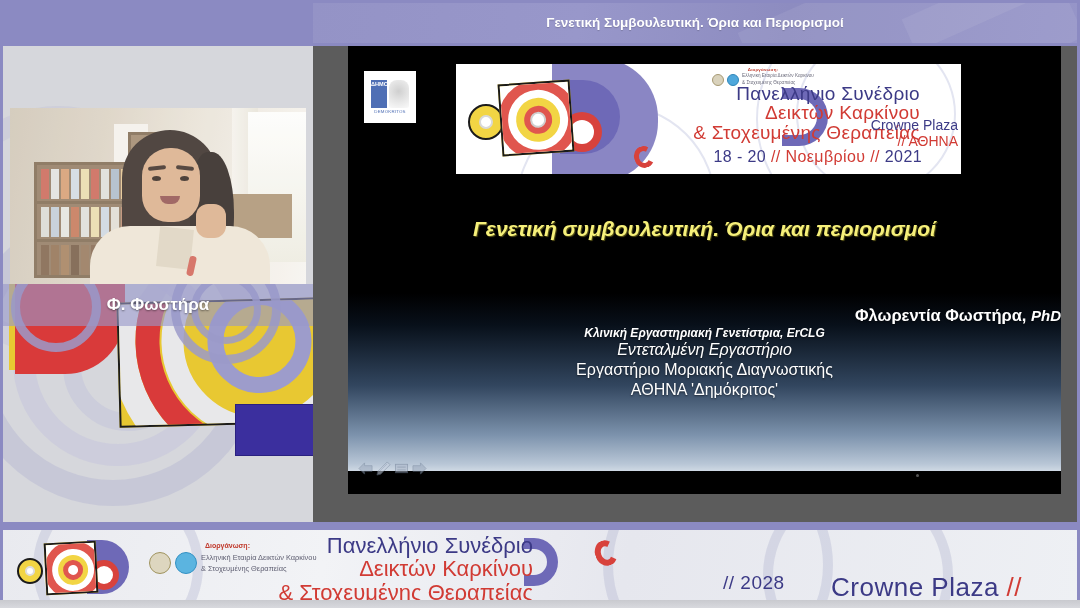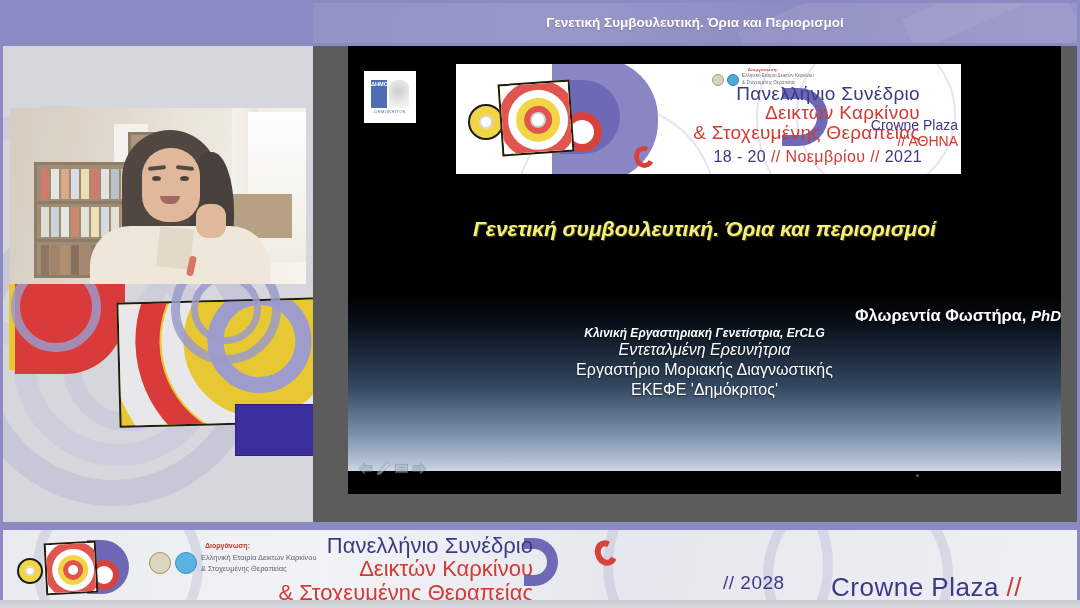--- a/index.html
+++ b/index.html
@@ -414,20 +414,23 @@
       <div class="eye" style="left:142px;top:68px"></div>
       <div class="eye" style="left:170px;top:68px"></div>
       <div class="mouth"></div>
       <div class="body"></div>
       <div class="collar"></div>
       <div class="hand"></div>
       <div class="ribbon"></div>
       <div class="haze"></div>
     </div>
 
+    <div id="speaker-strip">
+      <span id="speaker-name">Φ. Φωστήρα</span>
+    </div>
   </div>
 
   <div id="stage">
     <div id="slide-frame">
       <div id="slide-canvas">
 
         <div id="demokritos">
           <div class="inner">
             <div class="glyph">ΔΗΜΟΚΡΙΤΟΣ</div>
             <div class="bust"></div>
@@ -486,23 +489,23 @@
             <div class="v1">Crowne Plaza</div>
             <div class="v2">// ΑΘΗΝΑ</div>
           </div>
         </div>
 
         <div id="slide-title">Γενετική συμβουλευτική. Όρια και περιορισμοί</div>
 
         <div id="author-block">
           <div class="line a0"><span>Φλωρεντία Φωστήρα, </span><em>PhD</em></div>
           <div class="line a1">Κλινική Εργαστηριακή Γενετίστρια, ErCLG</div>
-          <div class="line a3">Εντεταλμένη Ερευνήτρια</div>
+          <div class="line a3">Εντεταλμένη Εργαστήριο</div>
           <div class="line a4">Εργαστήριο Μοριακής Διαγνωστικής</div>
-          <div class="line a5">ΕΚΕΦΕ 'Δημόκριτος'</div>
+          <div class="line a5">ΑΘΗΝΑ 'Δημόκριτος'</div>
         </div>
 
         <div id="slide-dot"></div>
 
         <div id="slide-nav">
           <svg class="ctl" viewBox="0 0 16 16">
             <polygon points="7,2 7,5 15,5 15,11 7,11 7,14 1,8" fill="#9aa8bc" stroke="#6e7d93" stroke-width="0.8"></polygon>
           </svg>
           <svg class="ctl" viewBox="0 0 16 16">
             <polygon points="12,1 15,4 5,14 1,15 2,11" fill="#c9d2e0" stroke="#6e7d93" stroke-width="0.8"></polygon>

